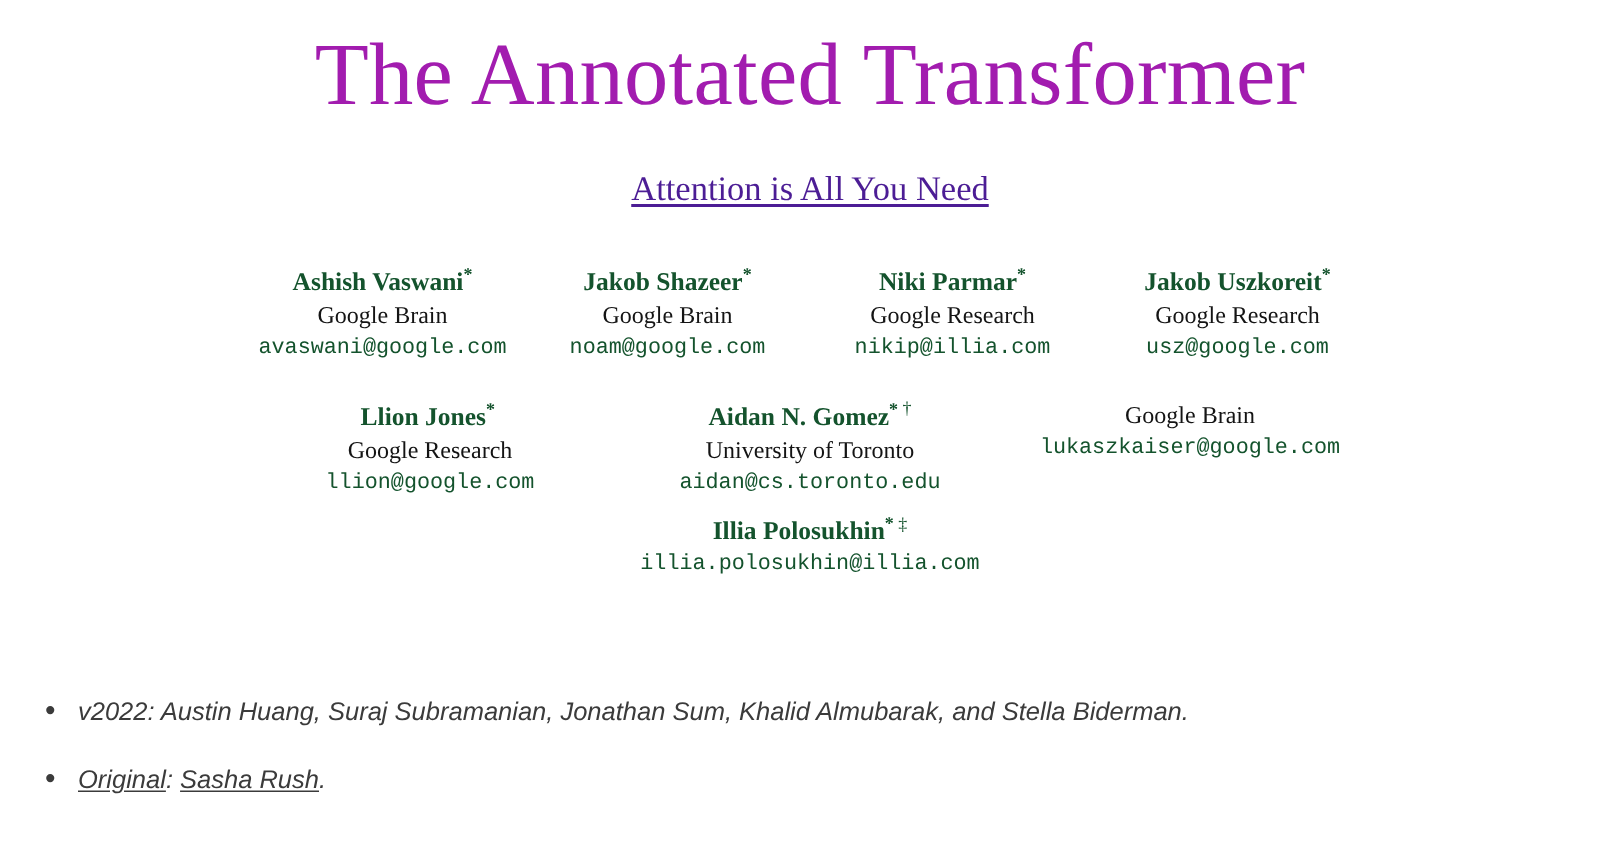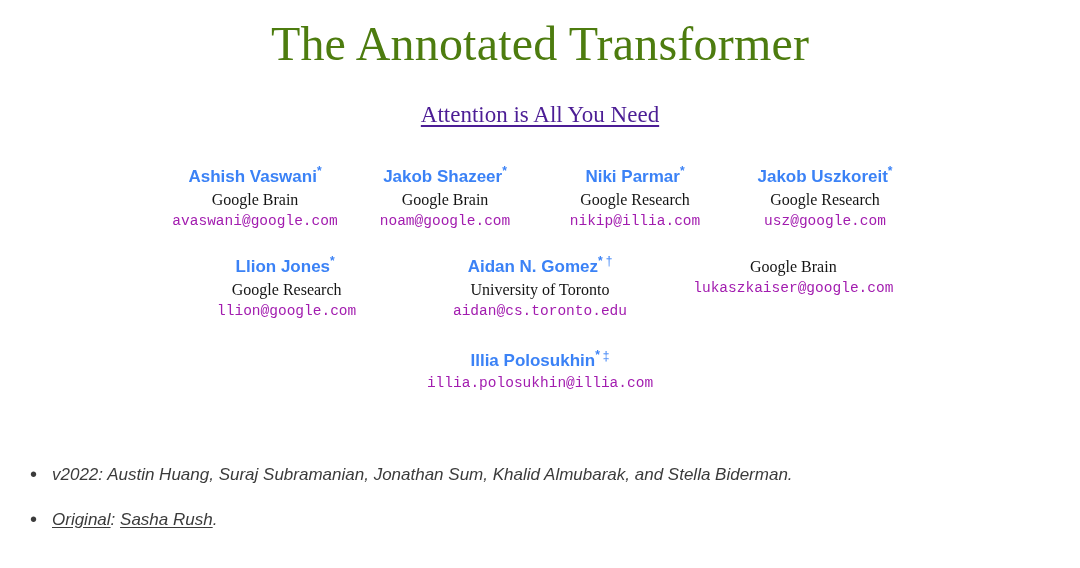--- a/index.html
+++ b/index.html
@@ -20,23 +20,23 @@
   .page {
     position: relative;
     width: 1080px;
     height: 568px;
   }
 
   
   .title {
     text-align: center;
     font-family: "Liberation Serif", "DejaVu Serif", serif;
-    font-size: 48px;
-    font-weight: 400;
-    color: #4d7c0f;
+    font-size: 59px;
+    font-weight: 400;
+    color: #a21caf;
     letter-spacing: 0.2px;
     line-height: 1;
     margin: 0;
     padding-top: 20px;
   }
 
   
   .subtitle-wrap {
     text-align: center;
     margin-top: 34px;
@@ -58,38 +58,38 @@
   .author-row {
     display: flex;
     justify-content: center;
     width: 760px;
     margin: 0 auto;
   }
   .author-row.row-2 {
     margin-top: 23px;
   }
   .author-row.row-3 {
-    margin-top: 27px;
+    margin-top: 9px;
   }
   .author-col {
     flex: 1 1 0;
     text-align: center;
     padding: 0 4px;
     box-sizing: border-box;
   }
   .author-row.row-3 .author-col {
     flex: 0 0 auto;
     width: 100%;
   }
 
   .author-name {
-    font-family: Liberation Sans, sans-serif;
+    font-family: Liberation Serif, serif;
     font-size: 17px;
     font-weight: 700;
-    color: #3b82f6;
+    color: #14532d;
     line-height: 1.35;
     white-space: nowrap;
   }
   .author-name .mark {
     font-size: 12px;
     vertical-align: super;
     line-height: 0;
   }
   .author-name .mark-dagger {
     font-size: 12px;
@@ -103,21 +103,21 @@
     font-size: 16px;
     font-weight: 400;
     color: #141414;
     line-height: 1.4;
     white-space: nowrap;
   }
   .author-email {
     font-family: "Liberation Mono", "DejaVu Sans Mono", monospace;
     font-size: 14.5px;
     font-weight: 400;
-    color: #a21caf;
+    color: #14532d;
     line-height: 1.5;
     white-space: nowrap;
   }
 
   
   .credits {
     margin: 0;
     padding: 0;
     list-style: none;
     position: absolute;

